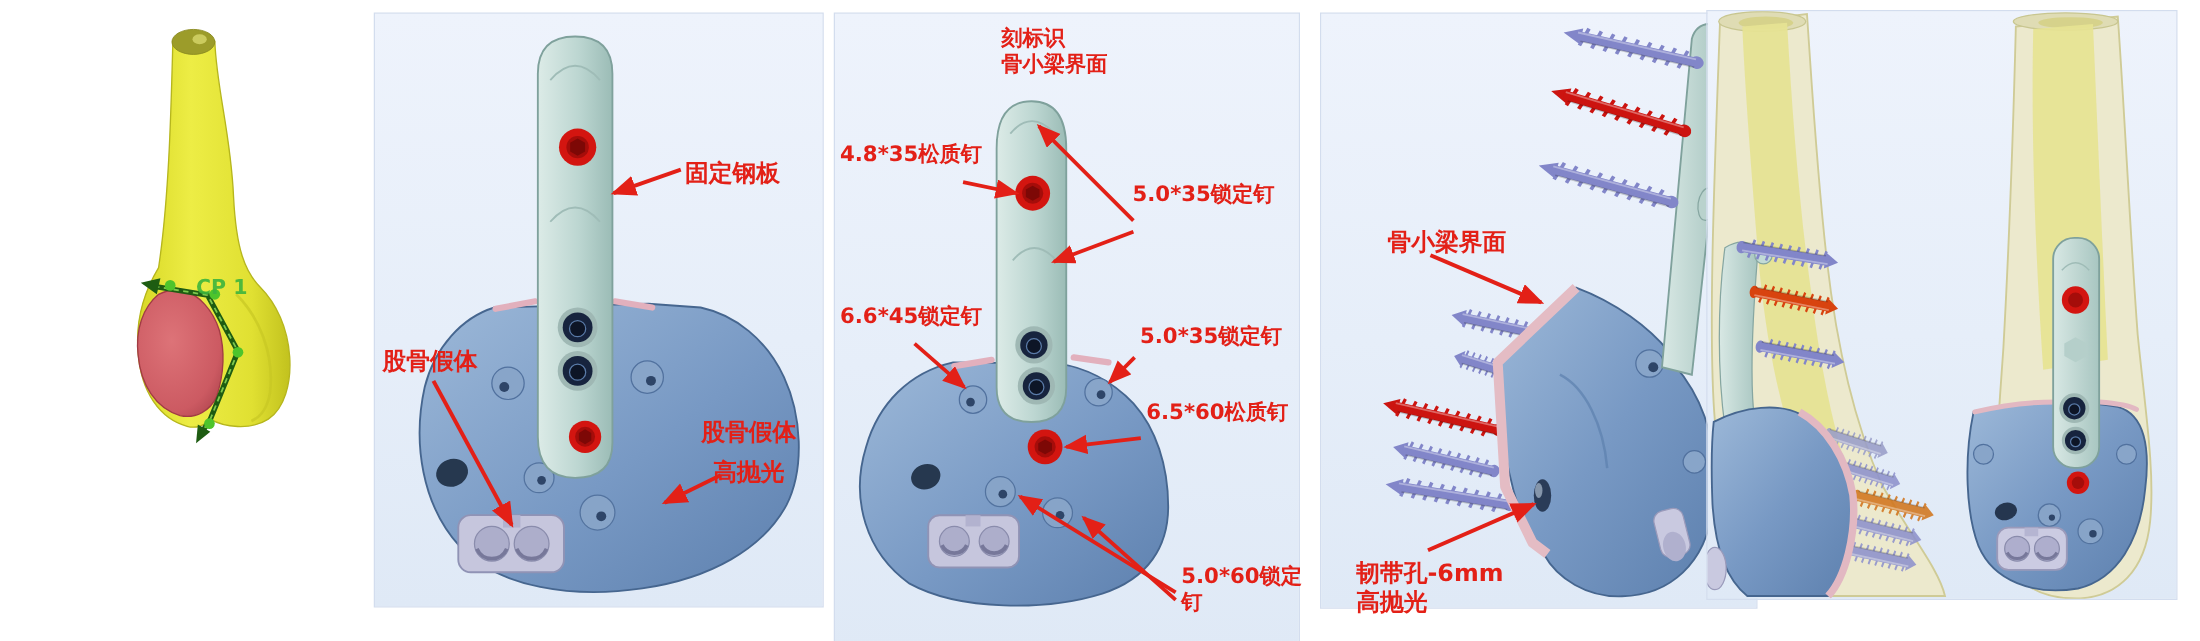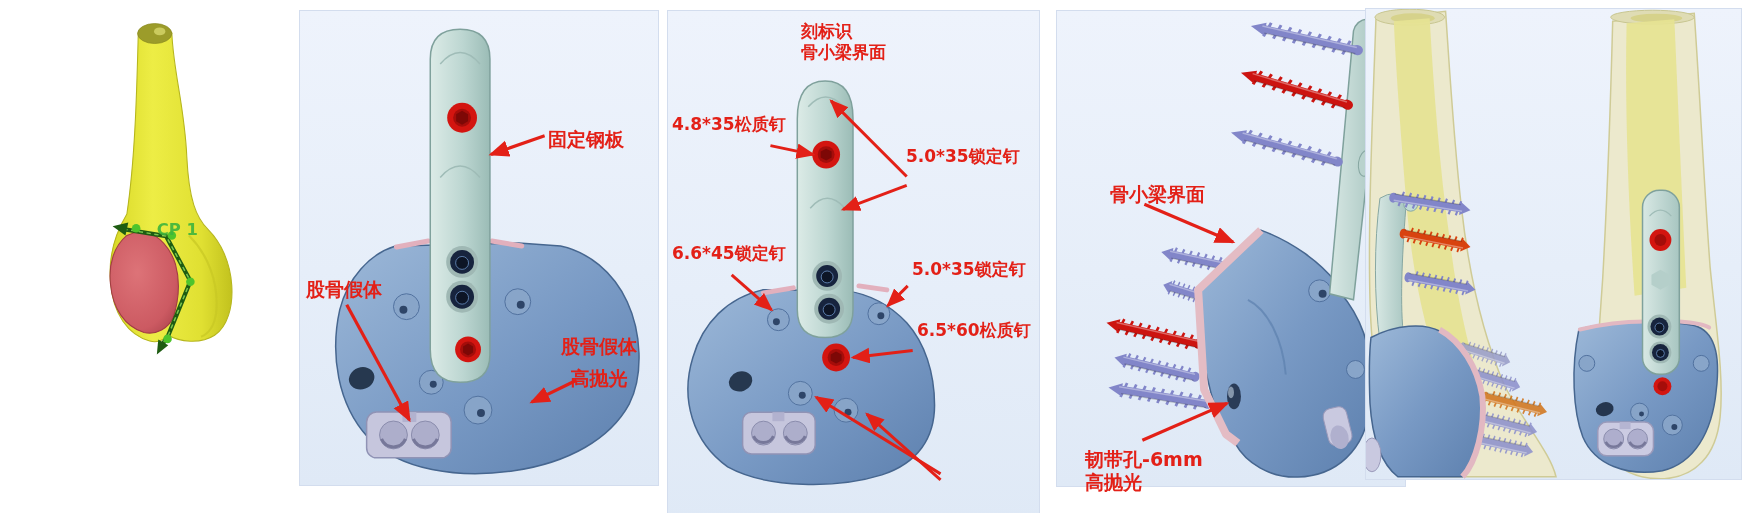--- a/index.html
+++ b/index.html
@@ -228,20 +228,24 @@
     </svg>
     <div class="lbl f17 two-line mark-lbl" style="left:133px;top:10px">
       <span>刻标识</span>
       <span>骨小梁界面</span>
     </div>
     <div class="lbl f17" style="left:4px;top:103px">4.8*35松质钉</div>
     <div class="lbl f17" style="left:238px;top:135px">5.0*35锁定钉</div>
     <div class="lbl f17" style="left:4px;top:232px">6.6*45锁定钉</div>
     <div class="lbl f17" style="left:244px;top:248px">5.0*35锁定钉</div>
     <div class="lbl f17" style="left:249px;top:309px">6.5*60松质钉</div>
+    <div class="lbl f17 two-line l5060" style="left:277px;top:440px">
+      <span>5.0*60锁定</span>
+      <span>钉</span>
+    </div>
   </div>
 
   <div class="panel" id="panel4">
     <svg viewBox="0 0 306 477">
       <defs>
         <linearGradient id="plateG4" x1="0" y1="0" x2="1" y2="0">
           <stop offset="0" stop-color="#d8e8e4"></stop>
             <stop offset="1" stop-color="#a3c2bd"></stop>
         </linearGradient>
         <linearGradient id="bodyG4" x1="0" y1="0" x2="1" y2="1">

